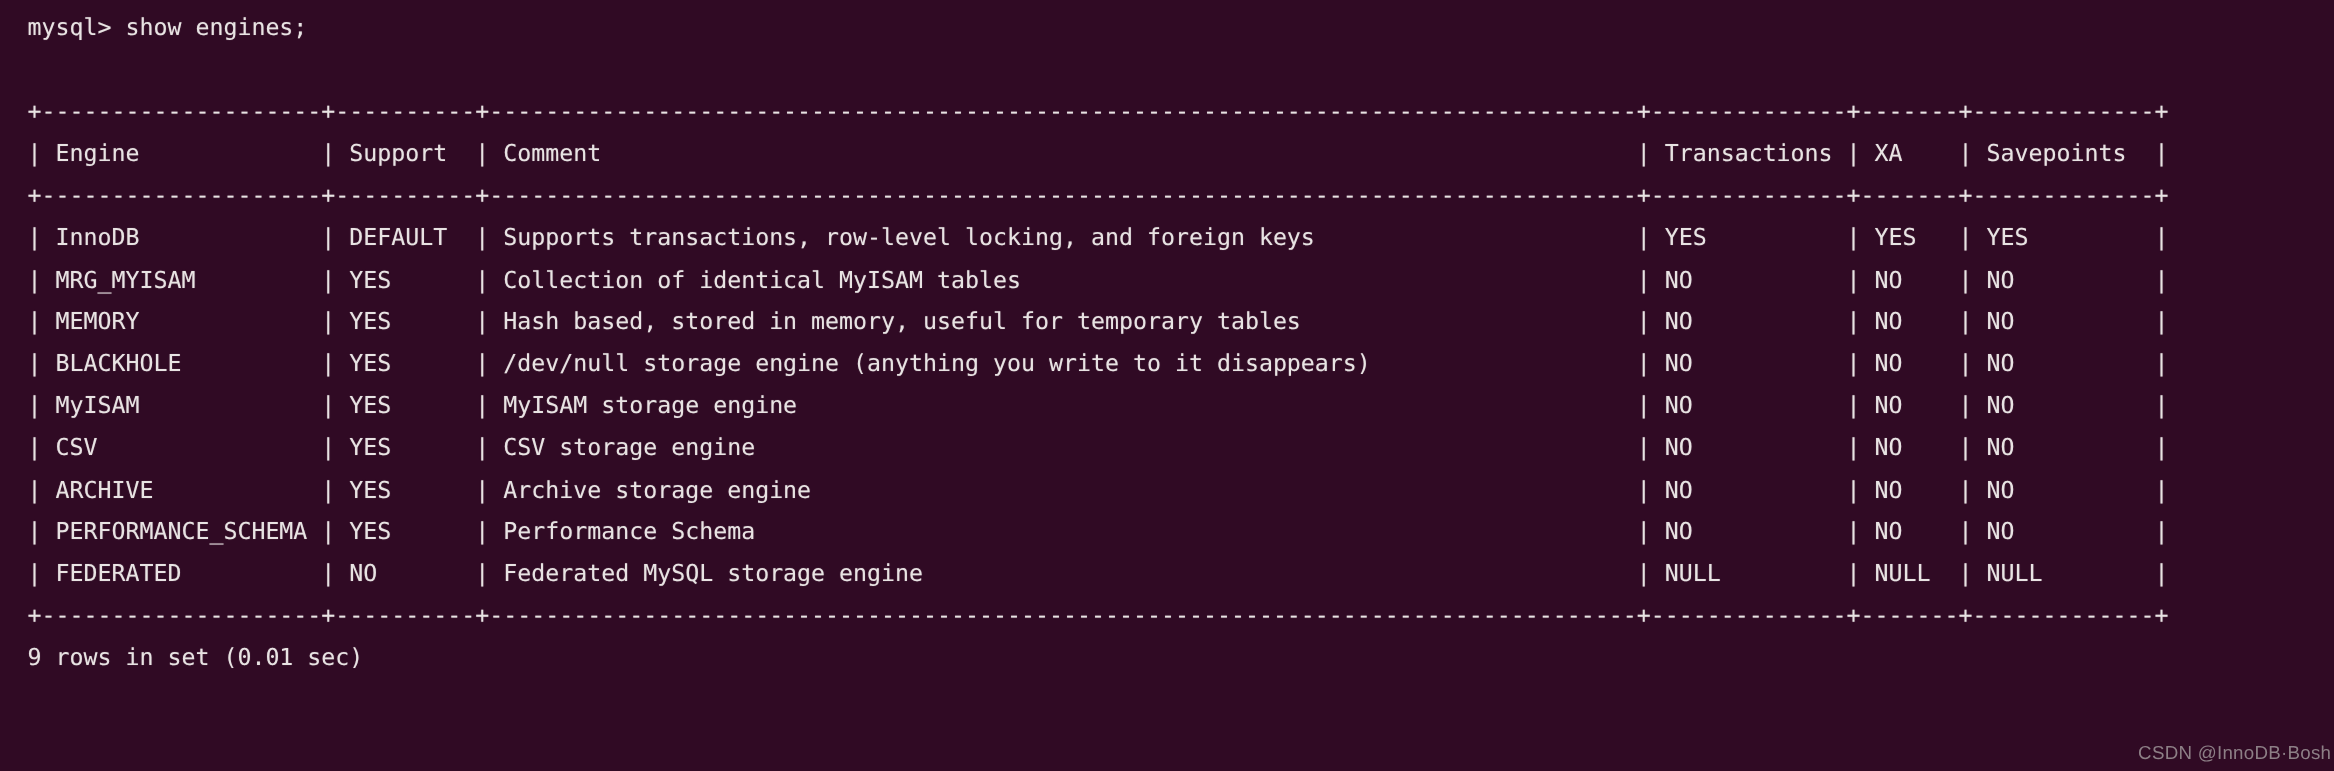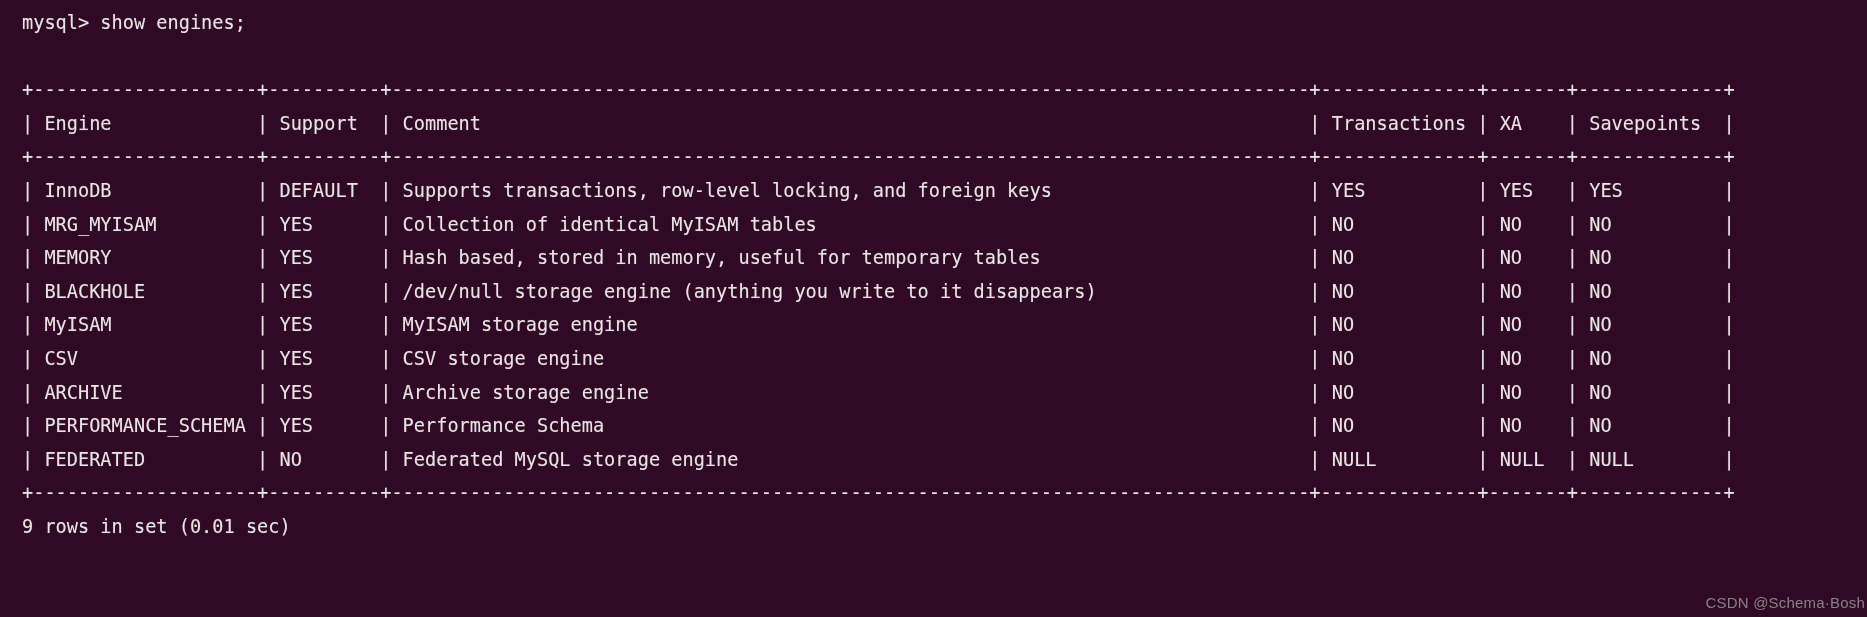--- a/index.html
+++ b/index.html
@@ -71,14 +71,14 @@
 <body>
 
 <div id="terminal">
 
   <pre class="term-output"><span class="term-line">mysql&gt; show engines;</span><span class="blank-line"> </span><span class="term-line">+--------------------+----------+----------------------------------------------------------------------------------+--------------+-------+-------------+</span><span class="term-line">| Engine             | Support  | Comment                                                                          | Transactions | XA    | Savepoints  |</span><span class="term-line">+--------------------+----------+----------------------------------------------------------------------------------+--------------+-------+-------------+</span><span class="term-line">| InnoDB             | DEFAULT  | Supports transactions, row-level locking, and foreign keys                       | YES          | YES   | YES         |</span><span class="term-line">| MRG_MYISAM         | YES      | Collection of identical MyISAM tables                                            | NO           | NO    | NO          |</span><span class="term-line">| MEMORY             | YES      | Hash based, stored in memory, useful for temporary tables                        | NO           | NO    | NO          |</span><span class="term-line">| BLACKHOLE          | YES      | /dev/null storage engine (anything you write to it disappears)                   | NO           | NO    | NO          |</span><span class="term-line">| MyISAM             | YES      | MyISAM storage engine                                                            | NO           | NO    | NO          |</span><span class="term-line">| CSV                | YES      | CSV storage engine                                                               | NO           | NO    | NO          |</span><span class="term-line">| ARCHIVE            | YES      | Archive storage engine                                                           | NO           | NO    | NO          |</span><span class="term-line">| PERFORMANCE_SCHEMA | YES      | Performance Schema                                                               | NO           | NO    | NO          |</span><span class="term-line">| FEDERATED          | NO       | Federated MySQL storage engine                                                   | NULL         | NULL  | NULL        |</span><span class="term-line">+--------------------+----------+----------------------------------------------------------------------------------+--------------+-------+-------------+</span><span class="term-line">9 rows in set (0.01 sec)</span></pre>
 
   <div id="scrollbar-track">
     <div id="scrollbar-thumb"></div>
   </div>
 
-  <div id="watermark">CSDN @Schema·Bosh</div>
+  <div id="watermark">CSDN @InnoDB·Bosh</div>
 </div>
 
 </body></html>

